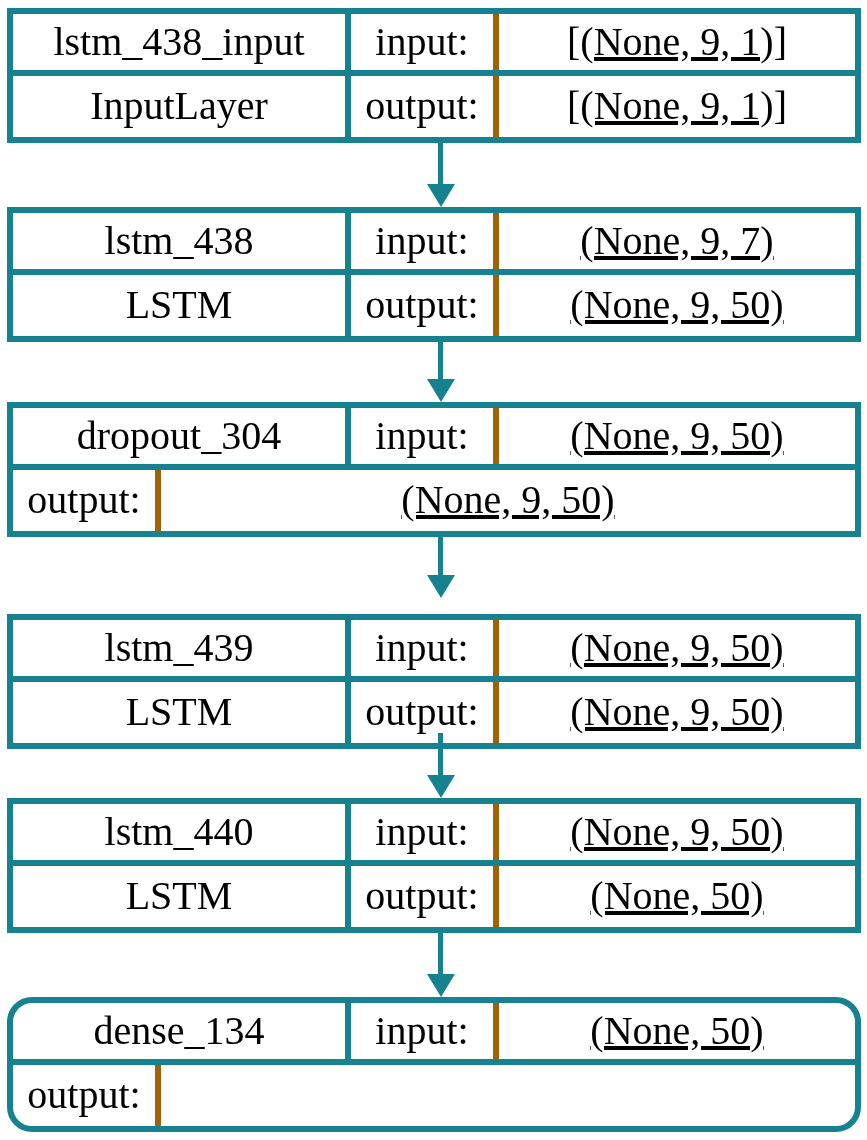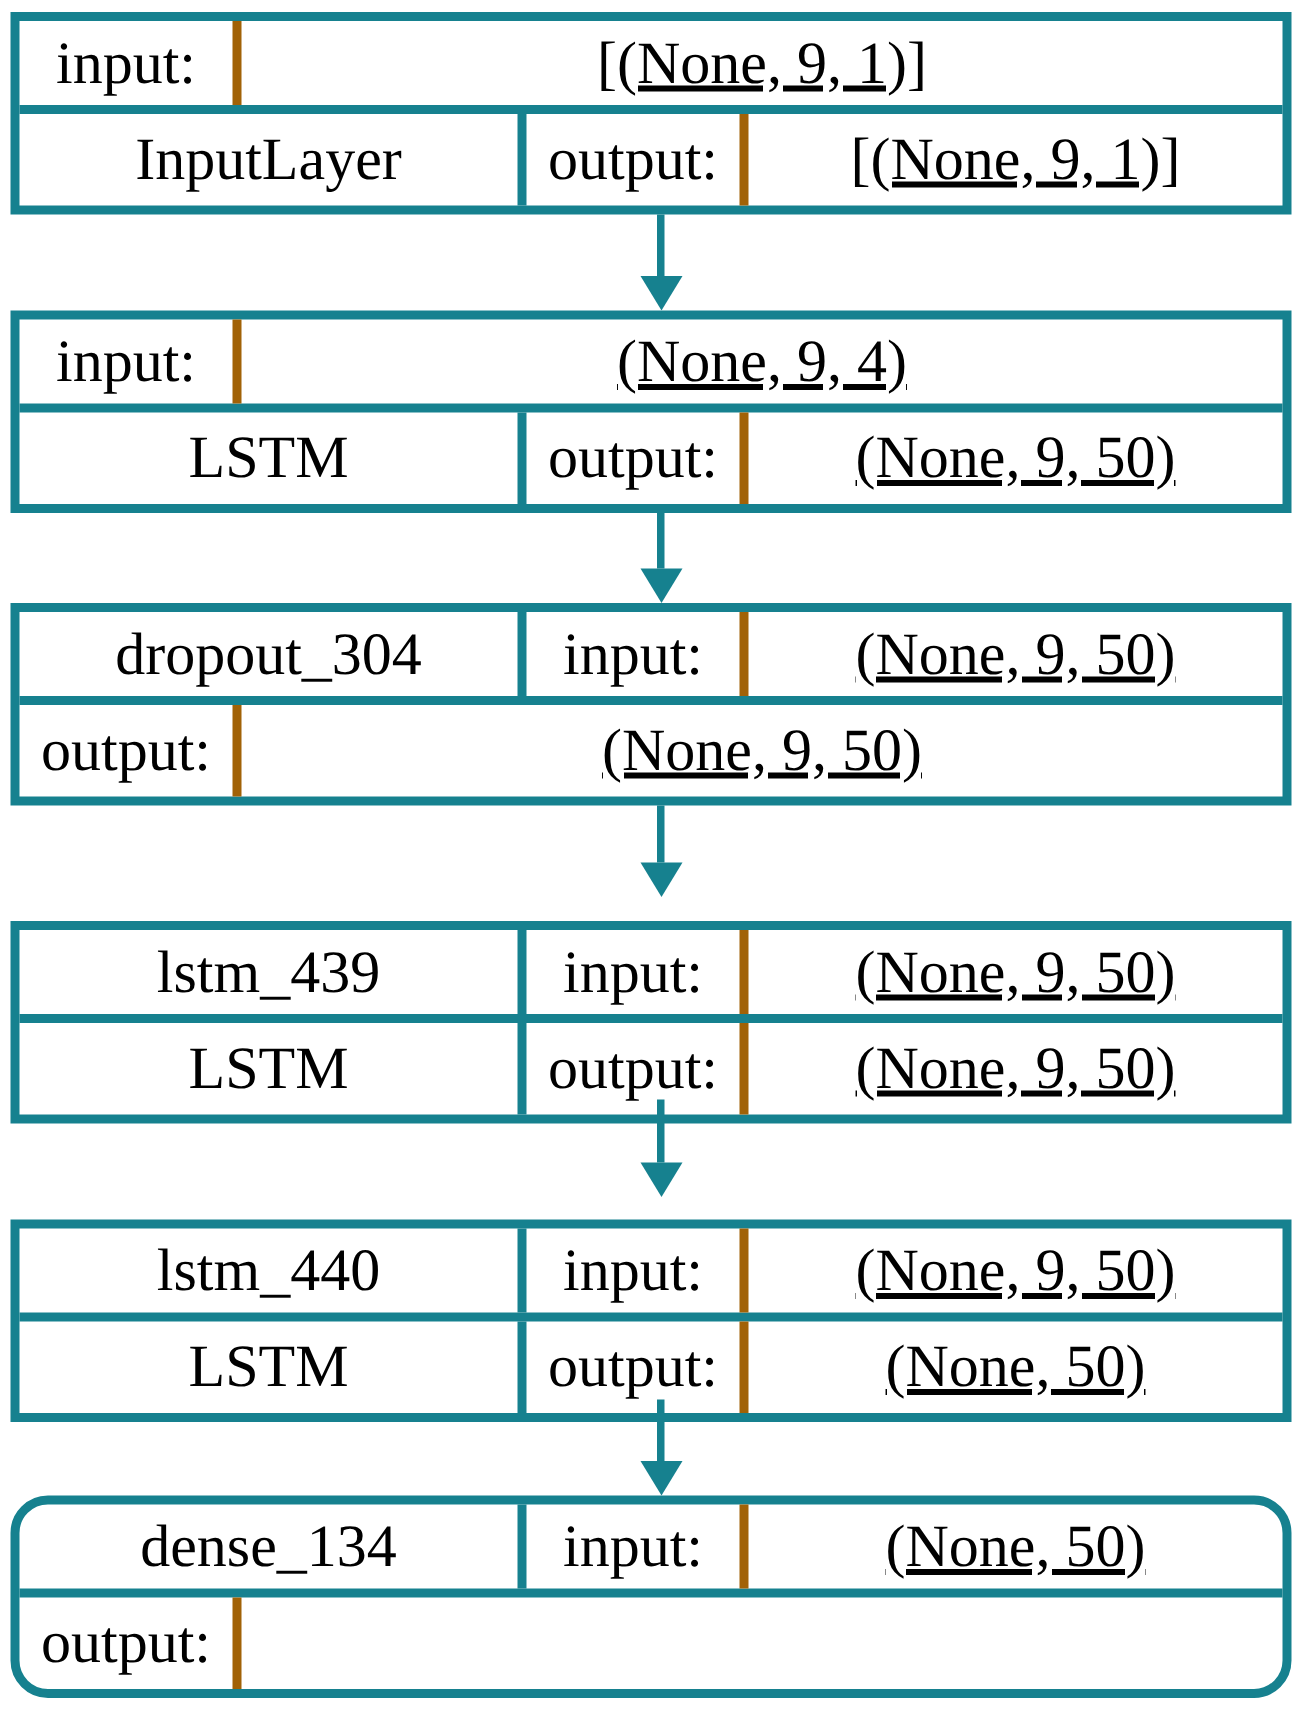--- a/index.html
+++ b/index.html
@@ -82,39 +82,41 @@
     border-top: 23px solid #16818f;
   }
 </style>
 </head>
 <body>
 
 <div id="canvas">
 
   <div class="node" style="top:8px; height:135px;">
     <div class="node-row top">
+      <div class="cell name">lstm_438_input</div>
       <div class="cell label">input:</div>
       <div class="cell shape">[(None, 9, 1)]</div>
     </div>
     <div class="node-row">
       <div class="cell name">InputLayer</div>
       <div class="cell label">output:</div>
       <div class="cell shape">[(None, 9, 1)]</div>
     </div>
   </div>
 
   <div class="arrow" style="top:143px; height:64px;">
     <div class="stem" style="height:41px;"></div>
     <div class="head" style="top:41px;"></div>
   </div>
 
   <div class="node" style="top:207px; height:135px;">
     <div class="node-row top">
+      <div class="cell name">lstm_438</div>
       <div class="cell label">input:</div>
-      <div class="cell shape">(None, 9, 4)</div>
+      <div class="cell shape">(None, 9, 7)</div>
     </div>
     <div class="node-row">
       <div class="cell name">LSTM</div>
       <div class="cell label">output:</div>
       <div class="cell shape">(None, 9, 50)</div>
     </div>
   </div>
 
   <div class="arrow" style="top:342px; height:60px;">
     <div class="stem" style="height:37px;"></div>
@@ -149,21 +151,21 @@
       <div class="cell label">output:</div>
       <div class="cell shape">(None, 9, 50)</div>
     </div>
   </div>
 
   <div class="arrow" style="top:733px; height:65px;">
     <div class="stem" style="height:42px;"></div>
     <div class="head" style="top:42px;"></div>
   </div>
 
-  <div class="node" style="top:798px; height:135px;margin-top:15px;">
+  <div class="node" style="top:798px; height:135px;">
     <div class="node-row top">
       <div class="cell name">lstm_440</div>
       <div class="cell label">input:</div>
       <div class="cell shape">(None, 9, 50)</div>
     </div>
     <div class="node-row">
       <div class="cell name">LSTM</div>
       <div class="cell label">output:</div>
       <div class="cell shape">(None, 50)</div>
     </div>

